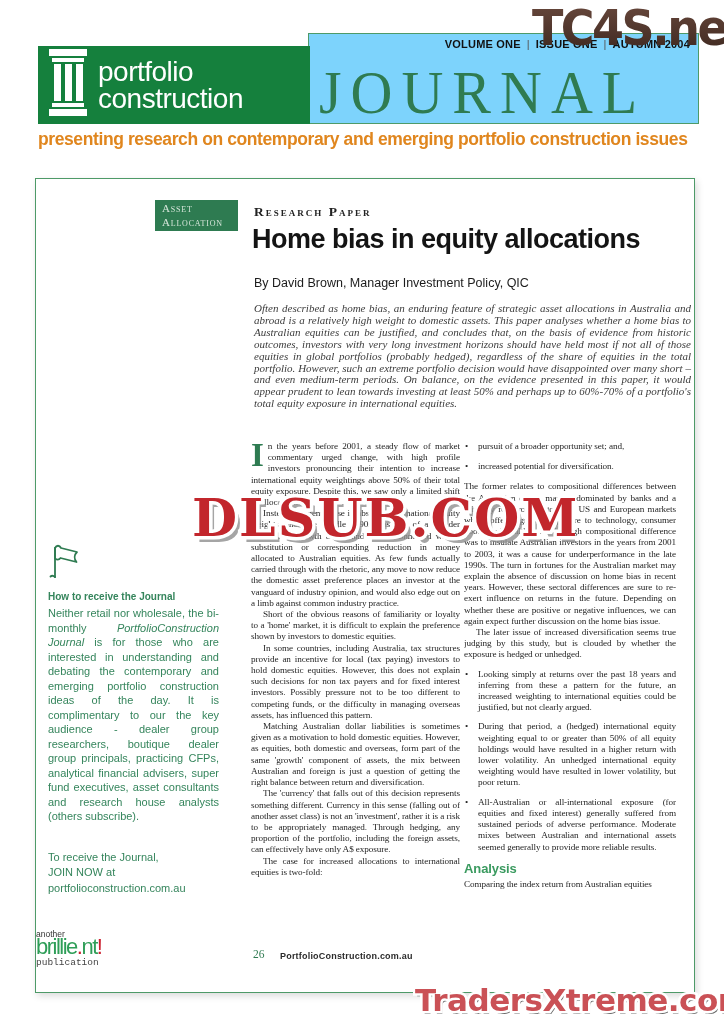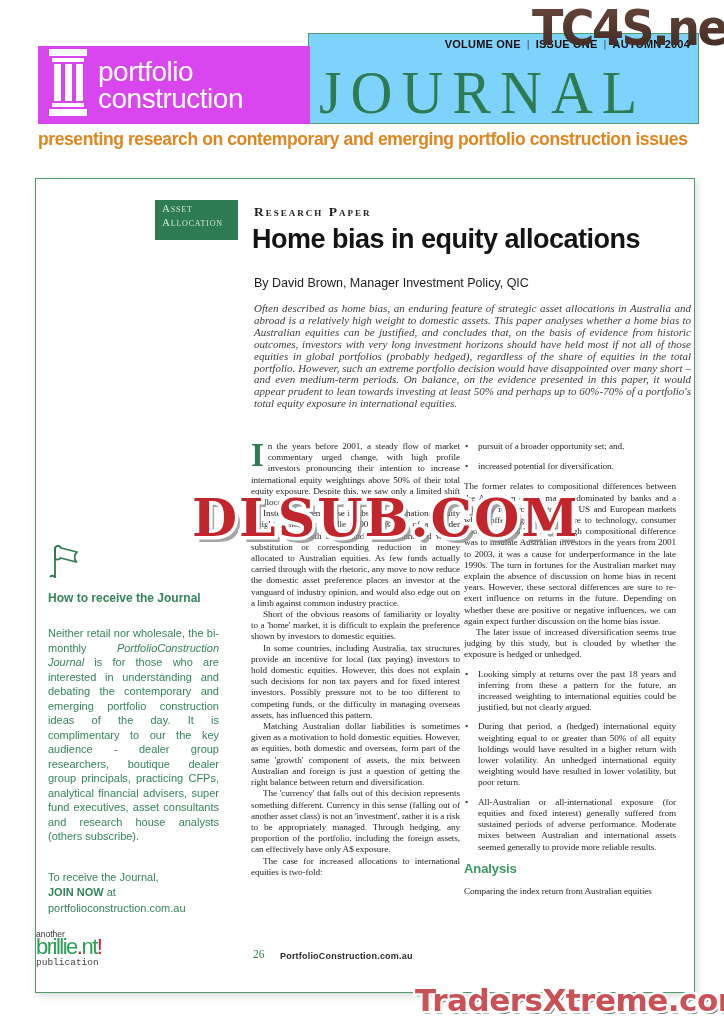--- a/index.html
+++ b/index.html
@@ -20,42 +20,42 @@
     letter-spacing:.2px;white-space:nowrap;
   }
   .volume-line .sep{color:#555;font-weight:400;padding:0 6px;}
   .journal-wordmark{
     position:absolute;left:10px;bottom:0px;
     font-family:"Liberation Serif",serif;font-size:58px;font-weight:400;
     color:#2f7b51;letter-spacing:9px;line-height:1;transform:scaleY(1.05);
     transform-origin:bottom left;white-space:nowrap;
   }
   .logo-box{
-    left:38px;top:46px;width:272px;height:78px;background:#d946ef;
+    left:38px;top:46px;width:272px;height:78px;background:#15803d;
     display:flex;align-items:center;padding-left:10px;box-sizing:border-box;
   }
   .logo-text{
     color:#fff;font-family:"Liberation Sans",sans-serif;
     font-size:28px;font-weight:500;line-height:.98;letter-spacing:-.5px;
     margin-left:8px;
   }
   .tagline{
     left:38px;top:129px;width:662px;
     font:bold 17.5px "Liberation Sans",sans-serif;
     color:#e0861e;letter-spacing:-.4px;white-space:nowrap;
   }
 
   
   .sheet{
     left:35px;top:178px;width:660px;height:815px;background:#fff;
     border:1.5px solid #4e9a68;box-sizing:border-box;
     box-shadow:2px 3px 7px rgba(0,0,0,.14);
   }
   .category-box{
-    left:119px;top:21px;width:83px;height:40px;background:#2e7b51;
+    left:119px;top:21px;width:83px;height:31px;background:#2e7b51;
     color:#d6e6da;font-family:"Liberation Serif",serif;
     font-variant:small-caps;font-size:11px;line-height:1.25;
     letter-spacing:.8px;padding:2px 0 0 7px;box-sizing:border-box;
   }
   .kicker{
     left:218px;top:25px;
     font-family:"Liberation Serif",serif;font-variant:small-caps;
     font-weight:600;font-size:13.5px;letter-spacing:2px;color:#222;
   }
   .article-title{
@@ -86,33 +86,33 @@
   .dropcap{
     float:left;color:#2e7b51;font-family:"Liberation Serif",serif;
     font-weight:bold;font-size:33px;line-height:27px;margin:1px 4px 0 0;
   }
   ul.bullets{list-style:none;margin:0 0 6px 0;padding:0 0 0 14px;}
   ul.bullets li{position:relative;margin:0 0 9px 0;font-family:Liberation Serif, serif;}
   ul.bullets li:before{content:"\2022";position:absolute;left:-13px;top:0;}
   ul.bullets.lower li{margin:8px 0 8px 0;}
   .analysis-heading{
     font:bold 13px "Liberation Sans",sans-serif;color:#3a9a5f;
-    margin:7px 0 10px 0;text-align:left;
+    margin:7px 0 3px 0;text-align:left;
   }
 
   
   .sidebar{
     left:12px;top:362px;width:171px;color:#35855c;
     font-family:"Liberation Sans",sans-serif;font-size:11px;
   }
-  .sidebar-heading{font-weight:bold;font-size:12px;margin:10px 0 21px 0;}
+  .sidebar-heading{font-weight:bold;font-size:10px;margin:10px 0 4px 0;}
   .sidebar-body{line-height:14.5px;text-align:justify;}
   .sidebar-body .it{font-style:italic;}
   .sidebar-cta{margin-top:26px;line-height:15.5px;}
-  .sidebar-cta .b{font-weight:bold;}
+  .sidebar-cta .b{font-weight:normal;}
   .sidebar-url{color:#35855c;text-decoration:none;}
 
   .publisher{left:0;top:750px;font-family:"Liberation Sans",sans-serif;}
   .pub-pre{font-size:8.5px;color:#333;margin-bottom:-2px;}
   .pub-brand{
     font-size:22px;font-weight:normal;letter-spacing:-1.5px;color:#2f9e58;
     line-height:20px;
   }
   .pub-brand .red{color:#cc2130;}
   .pub-post{font-size:9.5px;color:#444;margin-top:0px;font-family:Liberation Mono, monospace;}

